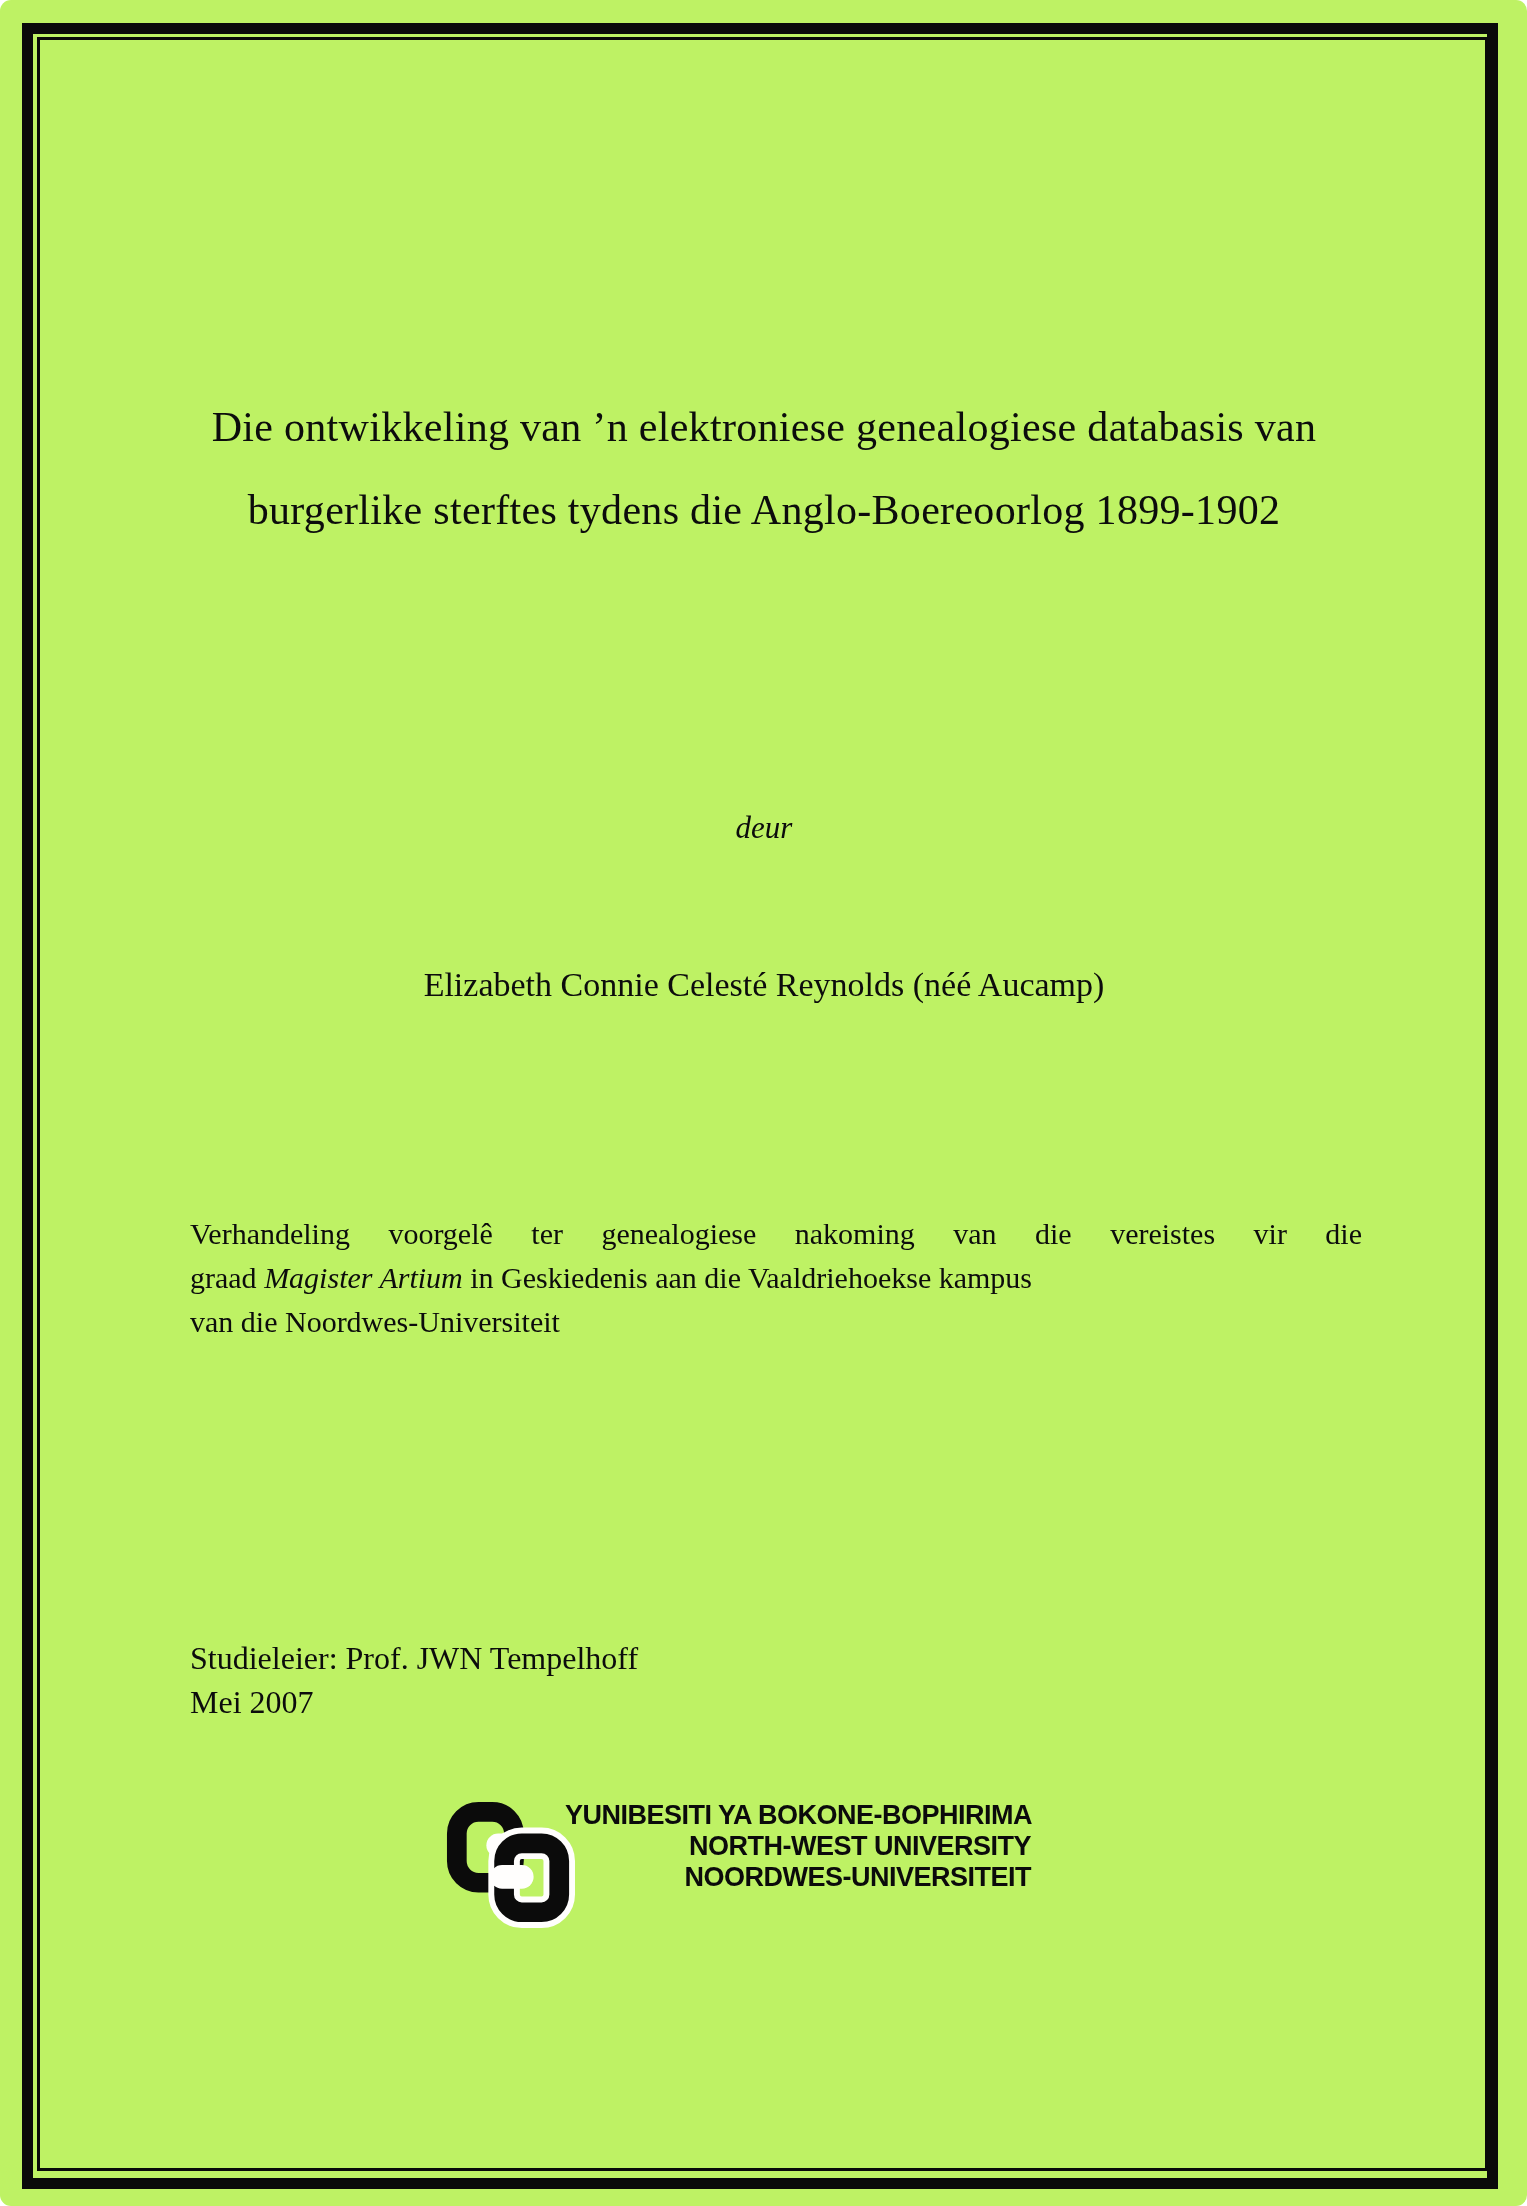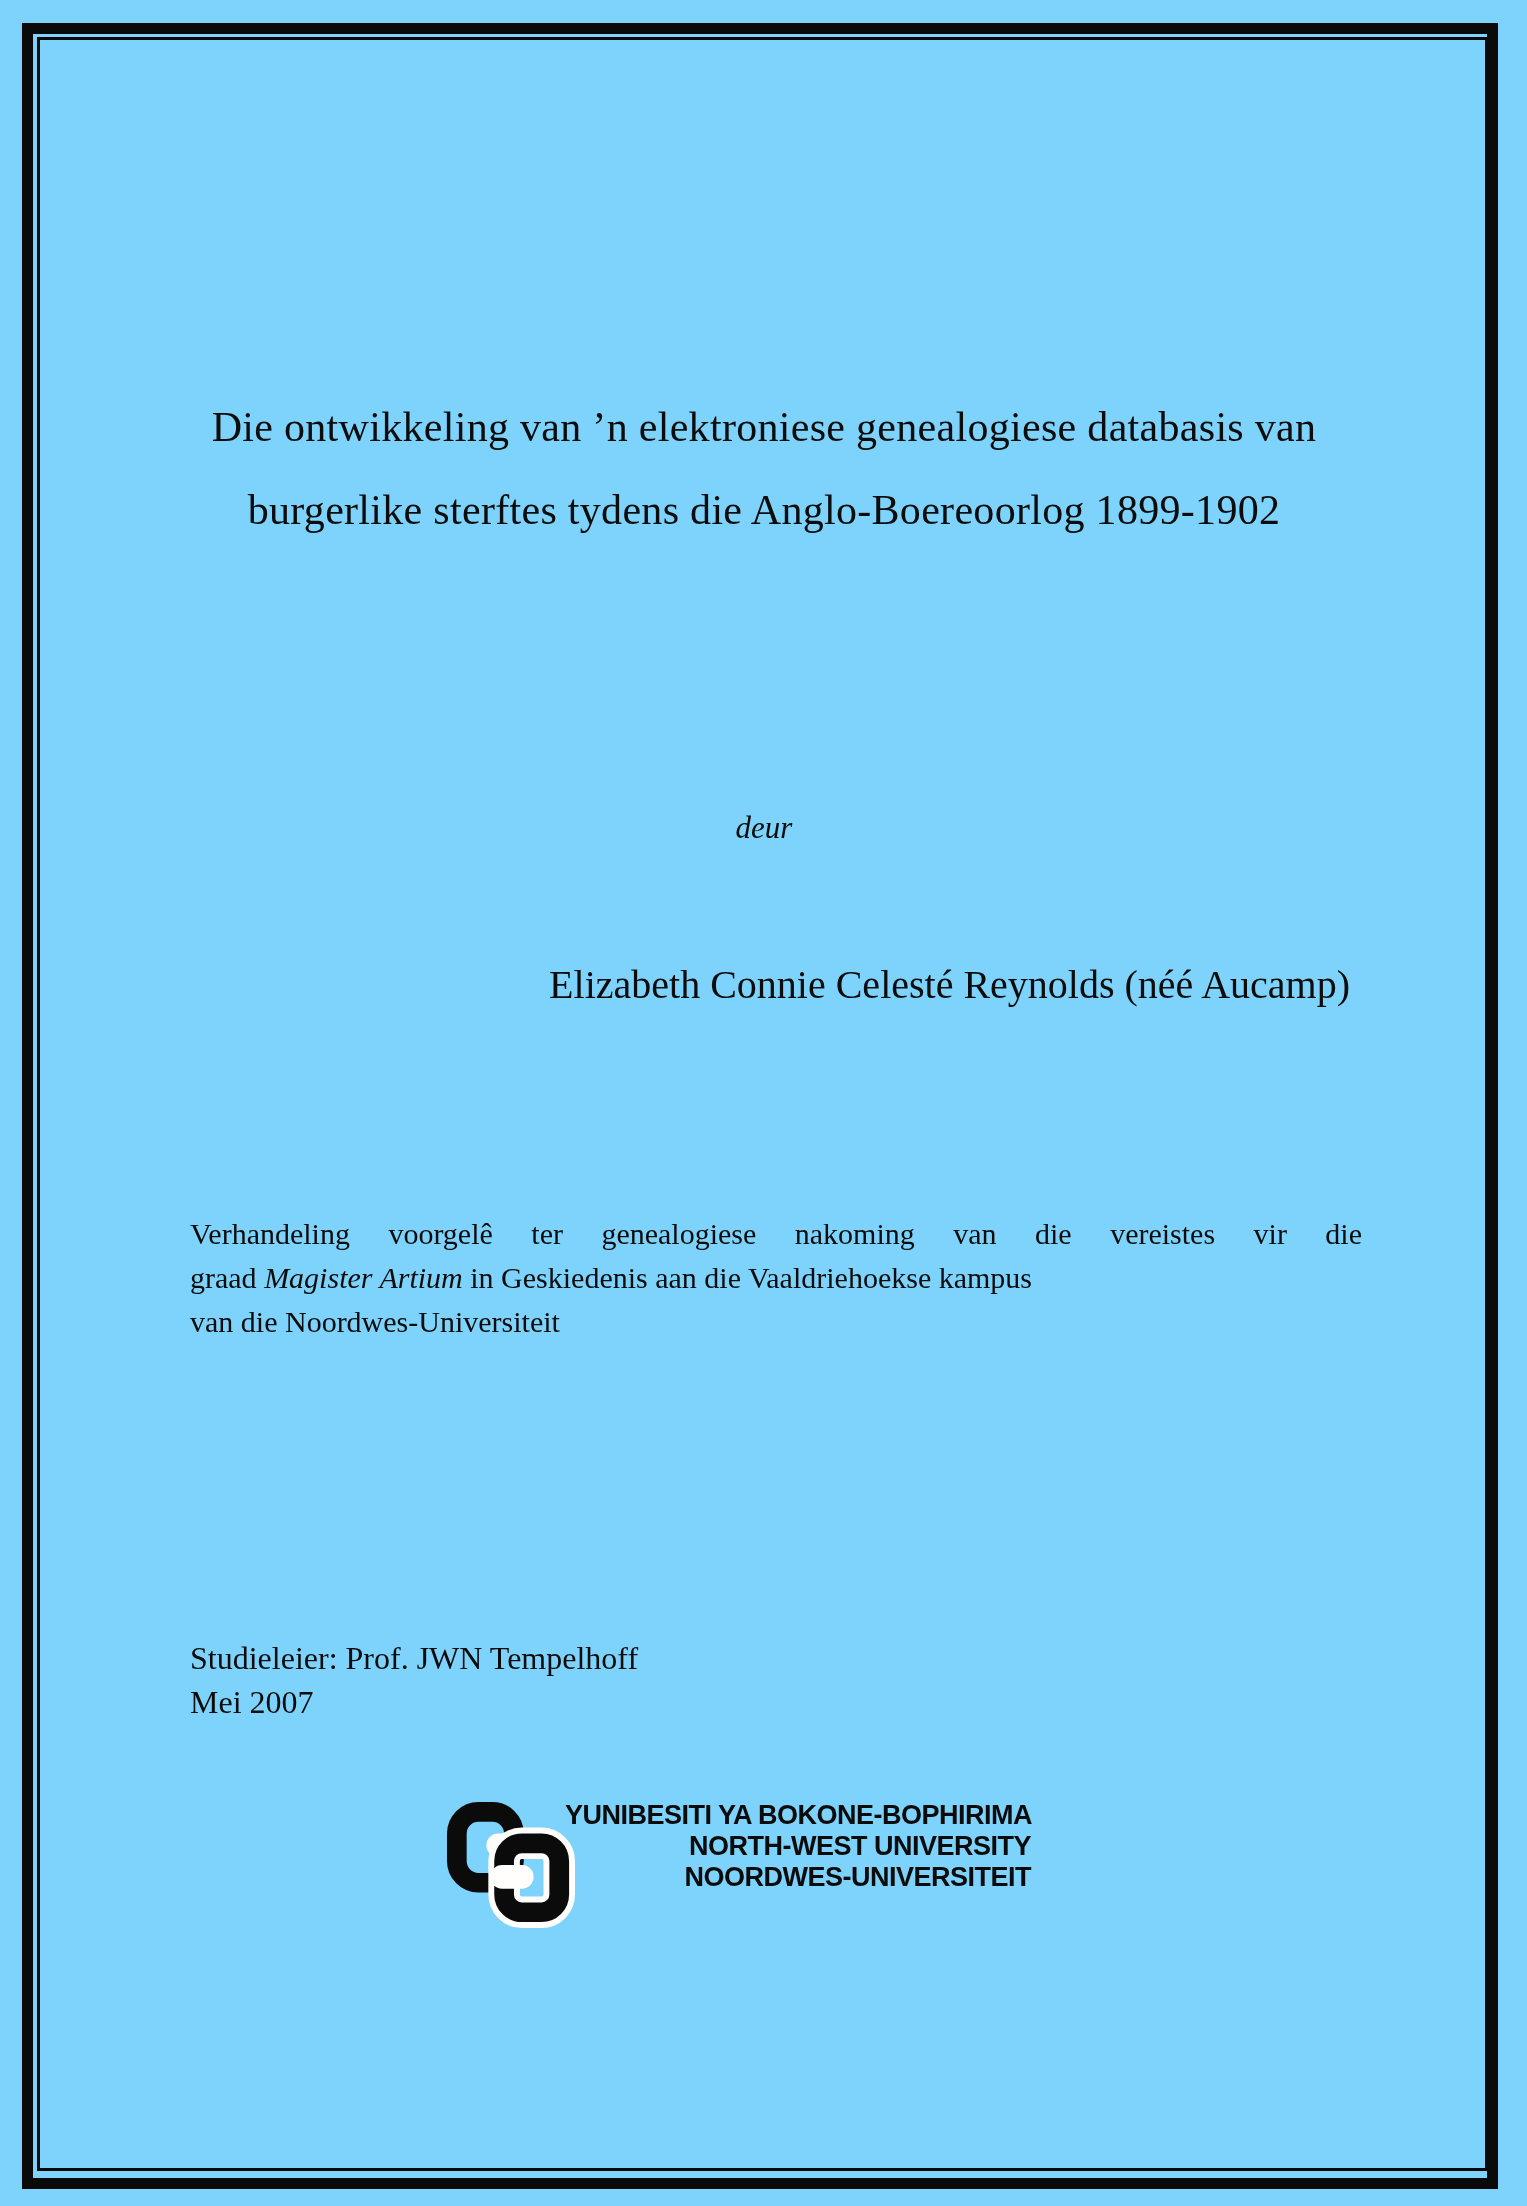--- a/index.html
+++ b/index.html
@@ -1,24 +1,25 @@
 <!DOCTYPE html>
 <html><head>
 <meta charset="utf-8">
 <style>
   html, body { margin: 0; padding: 0; background: #ffffff; }
   * { box-sizing: border-box; }
   .page {
     position: relative;
     width: 1527px;
     height: 2206px;
-    background: #7dd3fc;
+    background: #bef264;
     font-family: "Liberation Serif", serif;
     color: #0c0c0c;
     overflow: hidden;
+    border-radius: 11px;
   }
   .frame-outer {
     position: absolute;
     left: 22px; top: 23px;
     width: 1476px; height: 2166px;
     border: 11px solid #0a0a0a;
   }
   .frame-inner {
     position: absolute;
     left: 37px; top: 37px;
@@ -40,22 +41,22 @@
     width: 1172px;
     text-align: center;
     font-size: 31px;
     line-height: 44px;
     font-style: italic;
   }
   .author {
     position: absolute;
     left: 178px; top: 960px;
     width: 1172px;
-    text-align: right;
-    font-size: 40px;
+    text-align: center;
+    font-size: 34px;
     line-height: 50px;
   }
   .desc {
     position: absolute;
     left: 190px; top: 1212px;
     width: 1172px;
     font-size: 30px;
     line-height: 44px;
   }
   .desc .justified {

